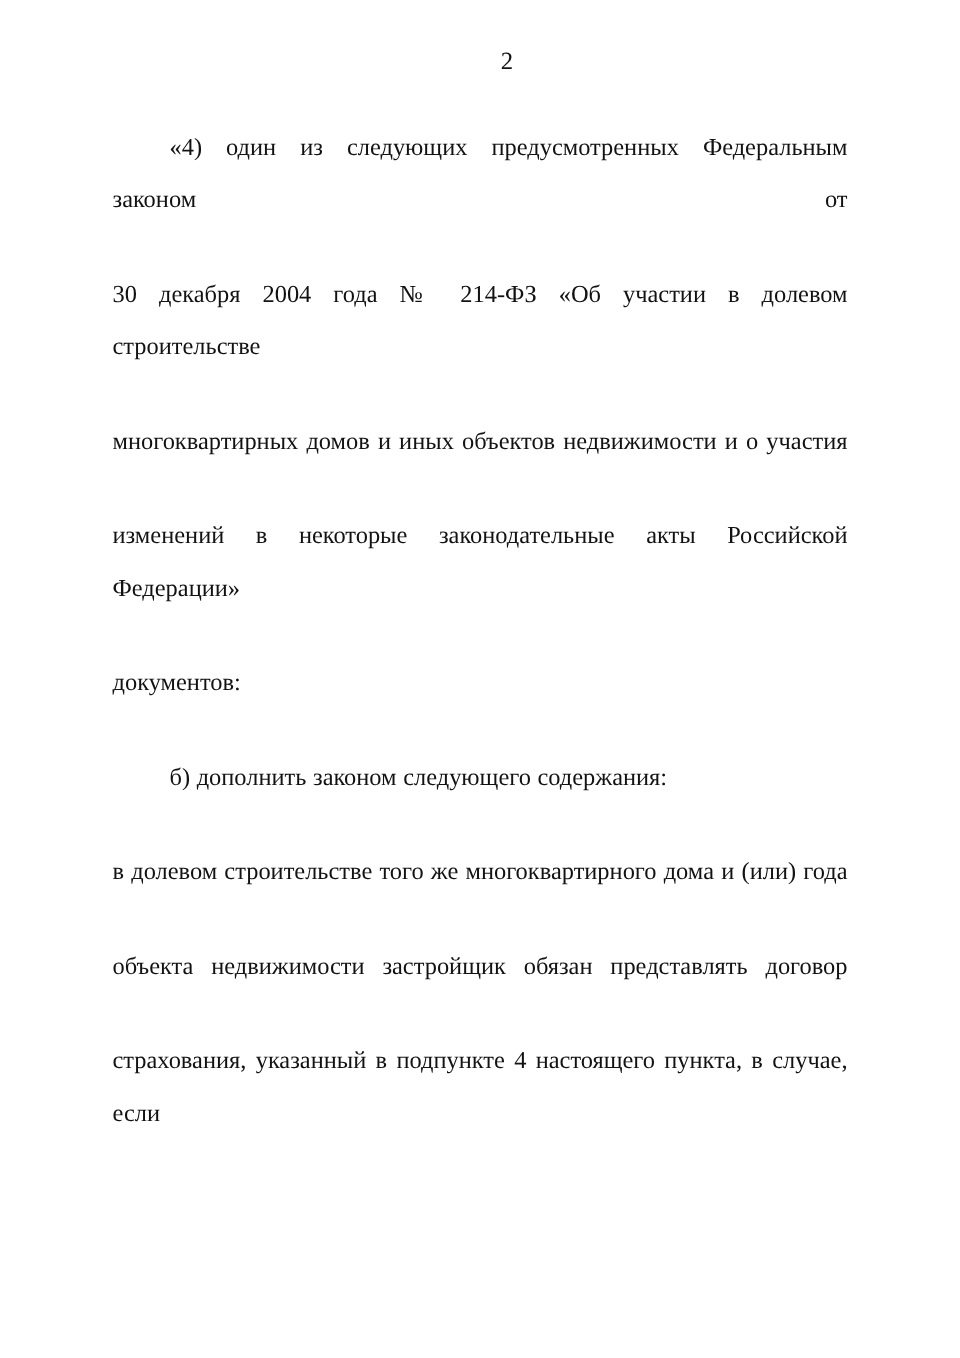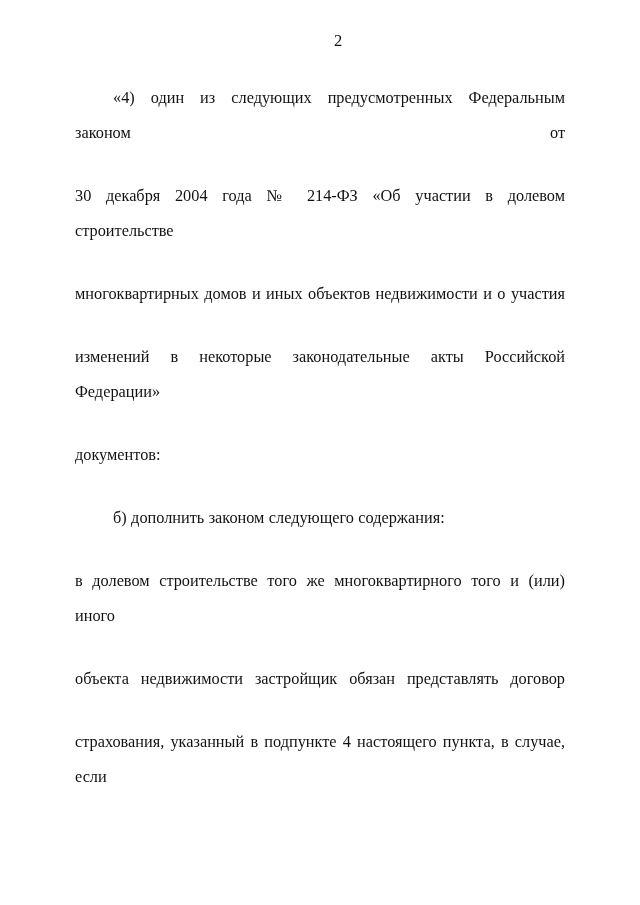--- a/index.html
+++ b/index.html
@@ -57,18 +57,18 @@
         <div class="line first">«4) один из следующих предусмотренных Федеральным законом от</div>
         <div class="line">30 декабря 2004 года № 214-ФЗ «Об участии в долевом строительстве</div>
         <div class="line">многоквартирных домов и иных объектов недвижимости и о участия</div>
         <div class="line">изменений в некоторые законодательные акты Российской Федерации»</div>
         <div class="line last">документов:</div>
       </div>
       <div class="para">
         <div class="line first last">б) дополнить законом следующего содержания:</div>
       </div>
       <div class="para">
-        <div class="line">в долевом строительстве того же многоквартирного того и (или) иного</div>
+        <div class="line">в долевом строительстве того же многоквартирного дома и (или) года</div>
         <div class="line">объекта недвижимости застройщик обязан представлять договор</div>
         <div class="line">страхования, указанный в подпункте 4 настоящего пункта, в случае, если</div>
       </div>
     </div>
 </div>
 
 </body></html>

